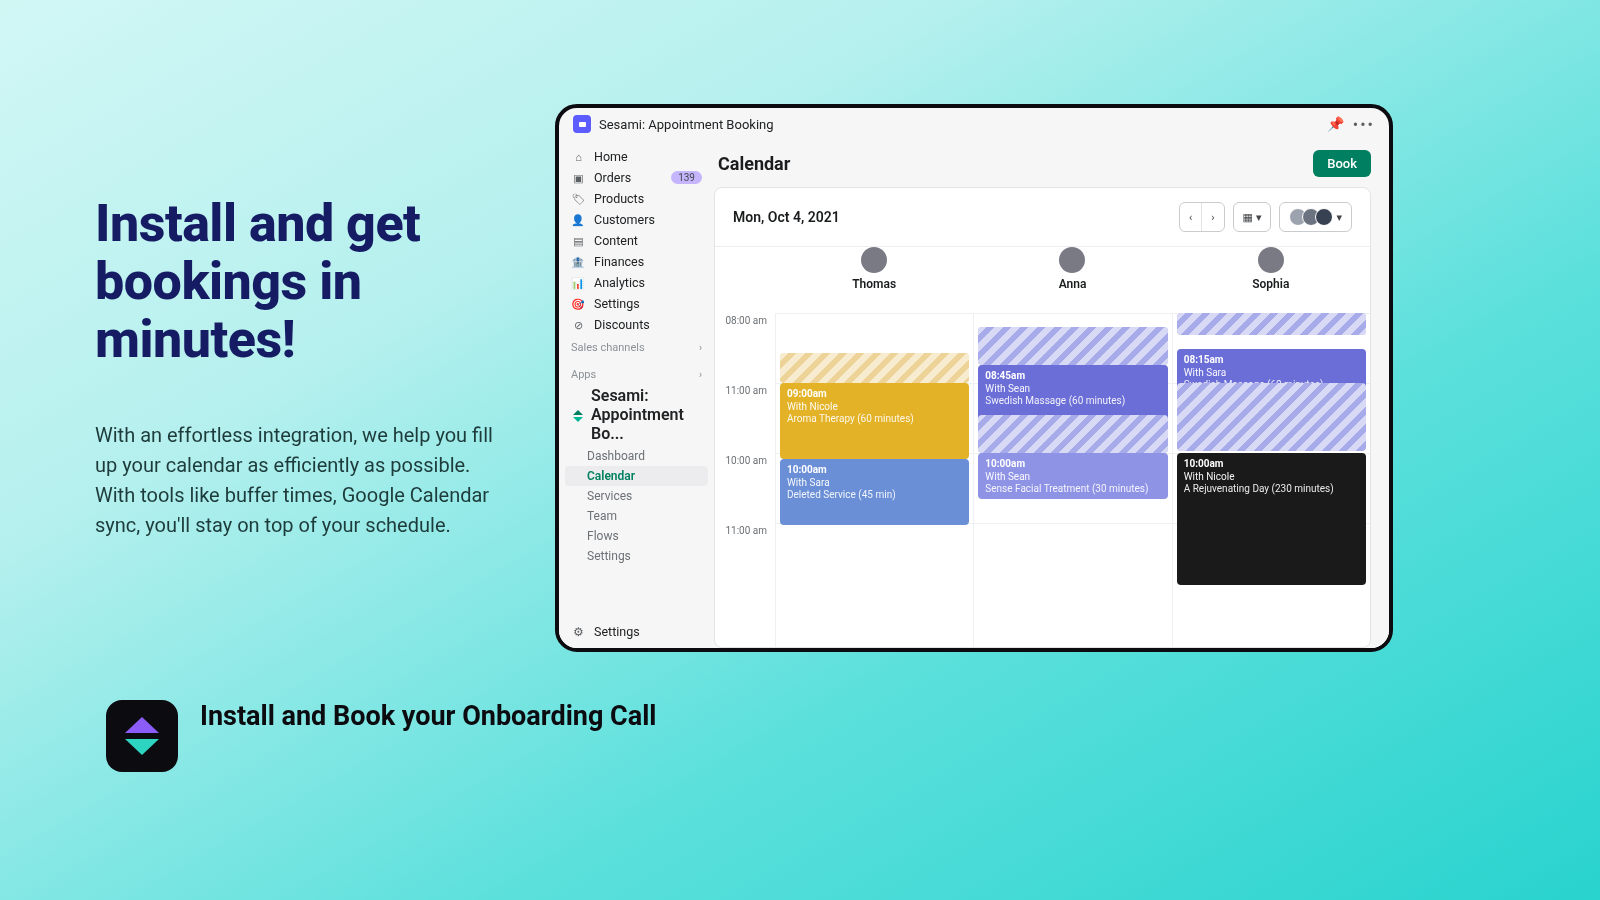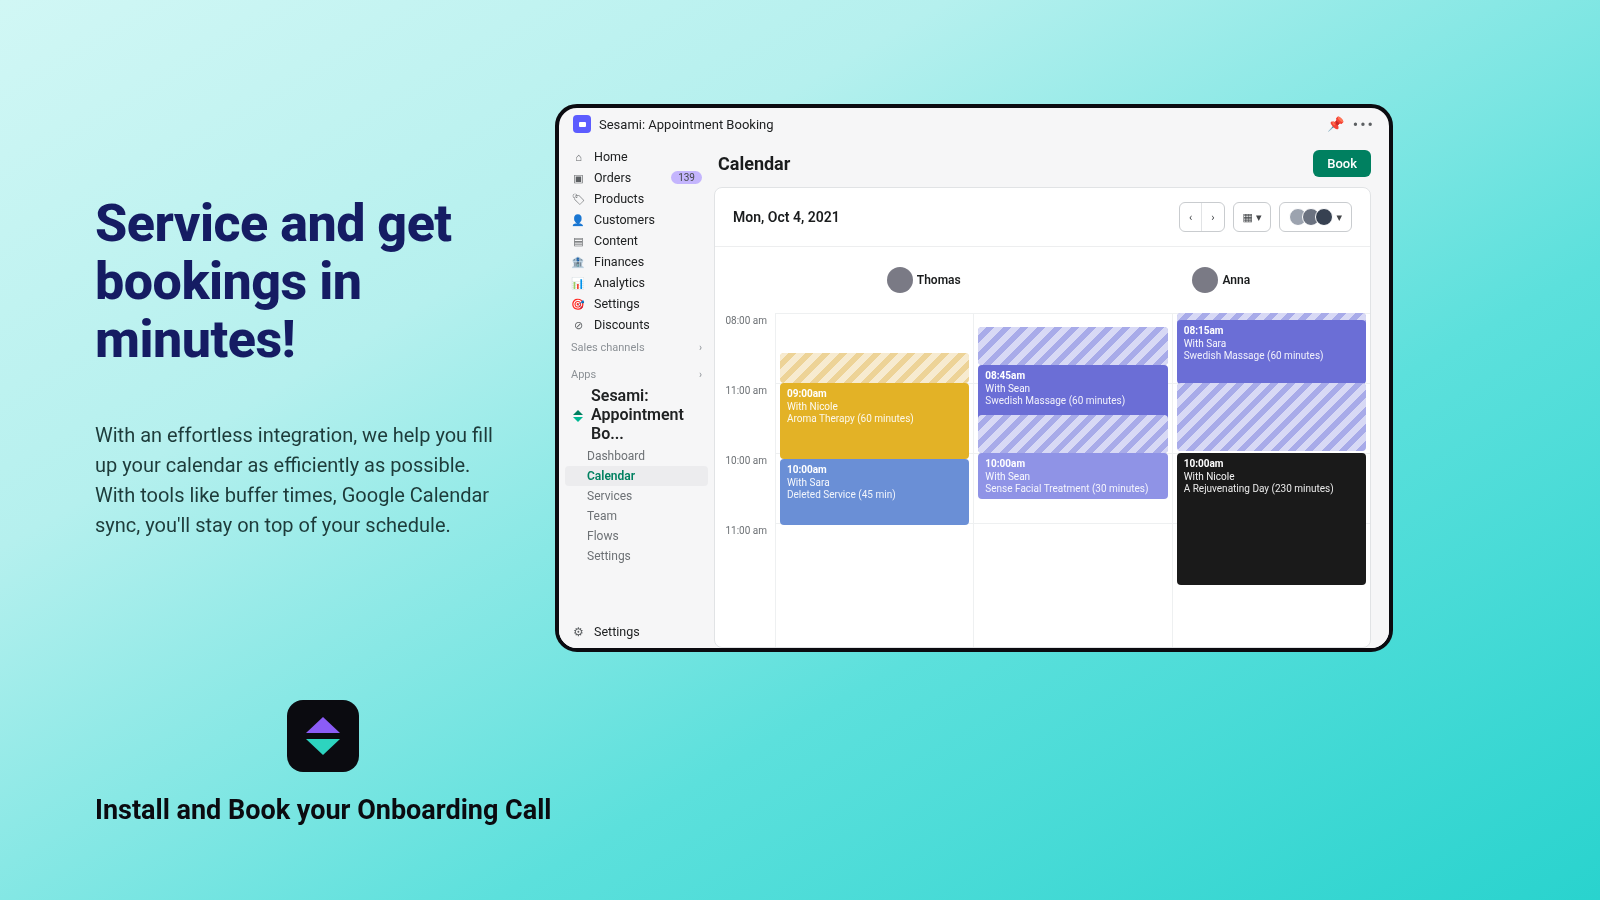--- a/index.html
+++ b/index.html
@@ -11,21 +11,21 @@
   }
   .hero-title {
     position: absolute; left: 95px; top: 195px; width: 410px;
     font-size: 52px; font-weight: 800; line-height: 1.12; color: #151c63; letter-spacing: -0.5px;
   }
   .hero-body {
     position: absolute; left: 95px; top: 420px; width: 420px;
     font-size: 20px; color: #1d3b3a; line-height: 1.5;
   }
   .footer {
-    position: absolute; left: 95px; top: 700px; display:flex; align-items:center; gap:22px;flex-direction:column;
+    position: absolute; left: 106px; top: 700px; display:flex; align-items:flex-start; gap:22px;
   }
   .footer-icon {
     width: 72px; height: 72px; border-radius: 16px;
     background: #0b0b10;
     display:flex; align-items:center; justify-content:center;
   }
   .footer-title { font-size: 27px; font-weight: 700; color: #0b0b10; }
 
   
   .window {
@@ -68,21 +68,21 @@
   .avatars .av { width:18px; height:18px; border-radius:50%; margin-left:-5px; border:1.5px solid #fff; }
   .avatars .av:first-child { margin-left:0; }
   .time-col { width:60px; }
   .time-row { height:70px; font-size:10px; color:#6d7175; text-align:right; padding-right:8px; padding-top:2px; }
   .people-area { flex:1; display:flex; position:relative; }
   .person-col { flex:1; border-left:1px solid #eef0f1; position:relative; }
   .p-ava { width:26px; height:26px; border-radius:50%; background:#7a7a85; }
   .p-name { font-size:12px; font-weight:600; color:#1a1c1d; }
   .people-wrap { flex:1; display:flex; flex-direction:column; }
   .people-heads { height:66px; display:flex; }
-  .people-heads .hcell { flex:1; display:flex; flex-direction:row; align-items:center; justify-content:center; gap:4px; }
+  .people-heads .hcell { flex:1; display:flex; flex-direction:column; align-items:center; gap:4px; }
   .grid-body { flex:1; display:flex; position:relative; }
   .hlines { position:absolute; inset:0; pointer-events:none; }
   .hlines div { border-top:1px solid #eef0f1; height:70px; }
 
   .event { position:absolute; left:4px; right:4px; border-radius:4px; padding:5px 7px; font-size:10px; color:#fff; line-height:1.25; overflow:hidden; }
   .event .et1 { font-weight:700; }
   .event .et2 { opacity:.95; }
   .event .et3 { opacity:.9; }
   .striped::before {
     content:""; position:absolute; inset:0; border-radius:4px;
@@ -98,21 +98,21 @@
   .ev-black   { background:#1a1a1a; }
 
   .band-yellow { background:#edd397; }
   .band-indigo { background:#a8abe9; }
 
 </style>
 </head>
 <body>
 
 <div class="stage">
-  <h1 class="hero-title">Service and get bookings in minutes!</h1>
+  <h1 class="hero-title">Install and get bookings in minutes!</h1>
   <p class="hero-body">With an effortless integration, we help you fill up your calendar as efficiently as possible. With tools like buffer times, Google Calendar sync, you'll stay on top of your schedule.</p>
 
   <div class="footer">
     <div class="footer-icon">
       <svg width="46" height="46" viewBox="0 0 46 46">
         <path d="M23 4 L40 20 L6 20 Z" fill="#8b5cf6"></path>
         <path d="M23 42 L40 26 L6 26 Z" fill="#2dd4bf"></path>
       </svg>
     </div>
     <div class="footer-title">Install and Book your Onboarding Call</div>
@@ -250,20 +250,24 @@
             <div class="people-heads" id="people-heads">
                 <div style="width:60px"></div>
                 <div class="hcell">
                   <div class="p-ava"></div>
                   <div class="p-name">Thomas</div>
                 </div>
                 <div class="hcell">
                   <div class="p-ava"></div>
                   <div class="p-name">Anna</div>
                 </div>
+                <div class="hcell">
+                  <div class="p-ava"></div>
+                  <div class="p-name">Sophia</div>
+                </div>
               </div>
             <div class="grid-body">
               <div class="time-col" id="time-col">
                   <div class="time-row">08:00 am</div>
                   <div class="time-row">11:00 am</div>
                   <div class="time-row">10:00 am</div>
                   <div class="time-row">11:00 am</div>
                 </div>
               <div class="people-area" id="people-area">
                 <div class="hlines">
@@ -302,21 +306,21 @@
                     <div class="event ev-indigolt" style="top: 140px; height: 46px;">
                       <div class="et1">10:00am</div>
                       <div class="et2">With Sean</div>
                       <div class="et3">Sense Facial Treatment (30 minutes)</div>
                     </div>
                   </div>
                   <div class="person-col">
                     <div class="strip-band striped band-indigo" style="top: 0px; height: 22px;">
                       <div style="position: absolute; inset: 0px;"></div>
                     </div>
-                    <div class="event ev-indigo" style="top: 7px; height: 64px;">
+                    <div class="event ev-indigo" style="top: 36px; height: 64px;">
                       <div class="et1">08:15am</div>
                       <div class="et2">With Sara</div>
                       <div class="et3">Swedish Massage (60 minutes)</div>
                     </div>
                     <div class="strip-band striped band-indigo" style="top: 70px; height: 68px;">
                       <div style="position: absolute; inset: 0px;"></div>
                     </div>
                     <div class="event ev-black" style="top: 140px; height: 132px;">
                       <div class="et1">10:00am</div>
                       <div class="et2">With Nicole</div>

